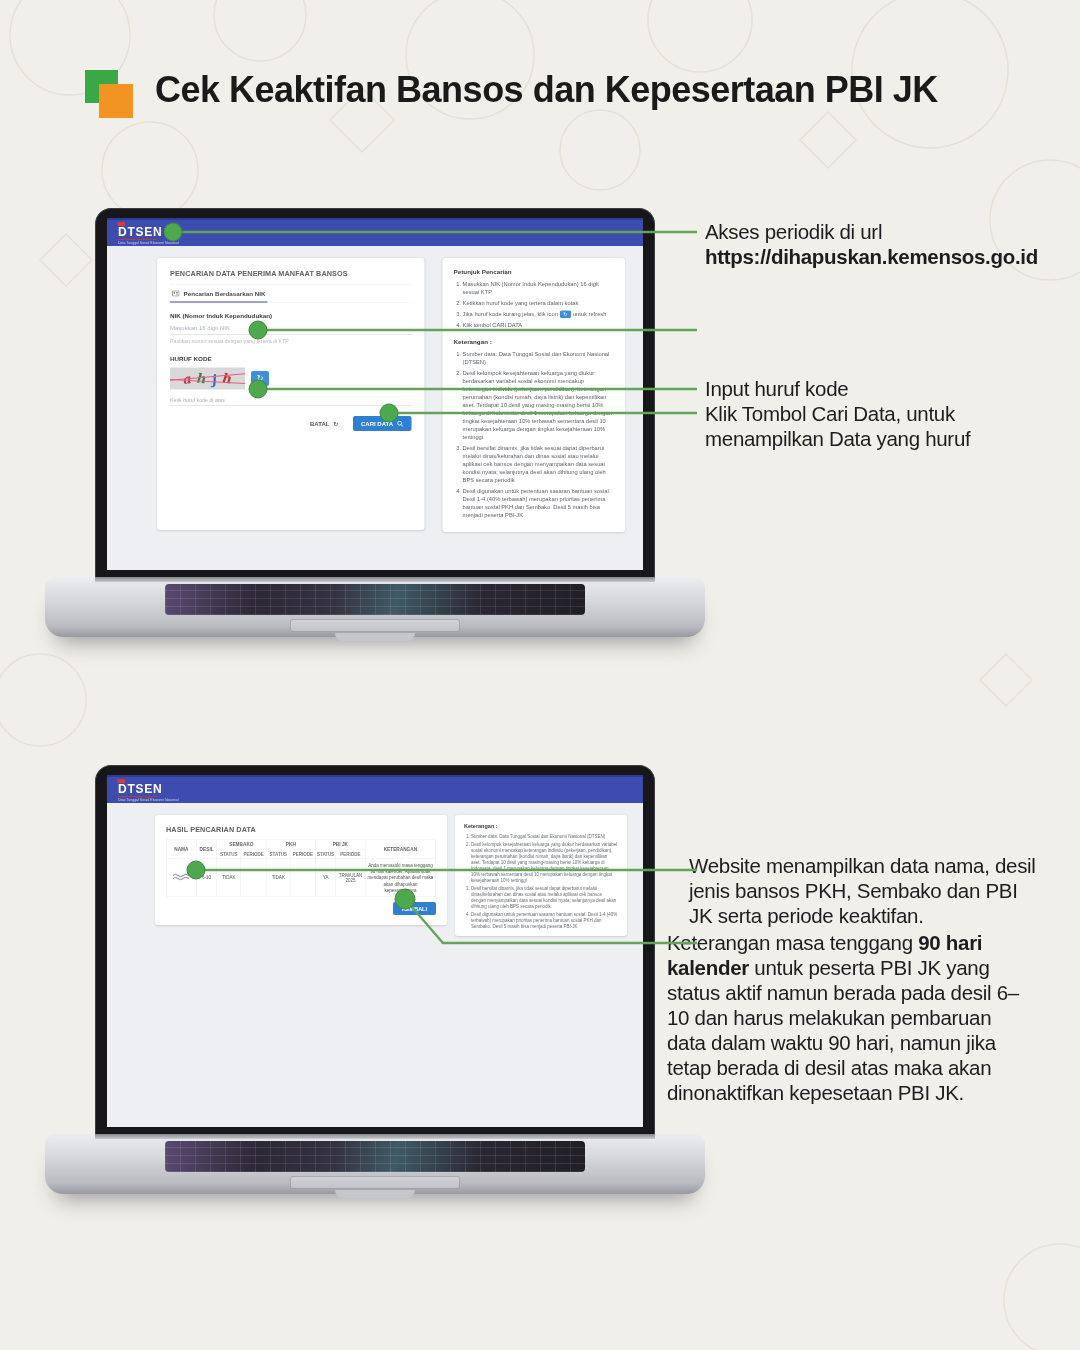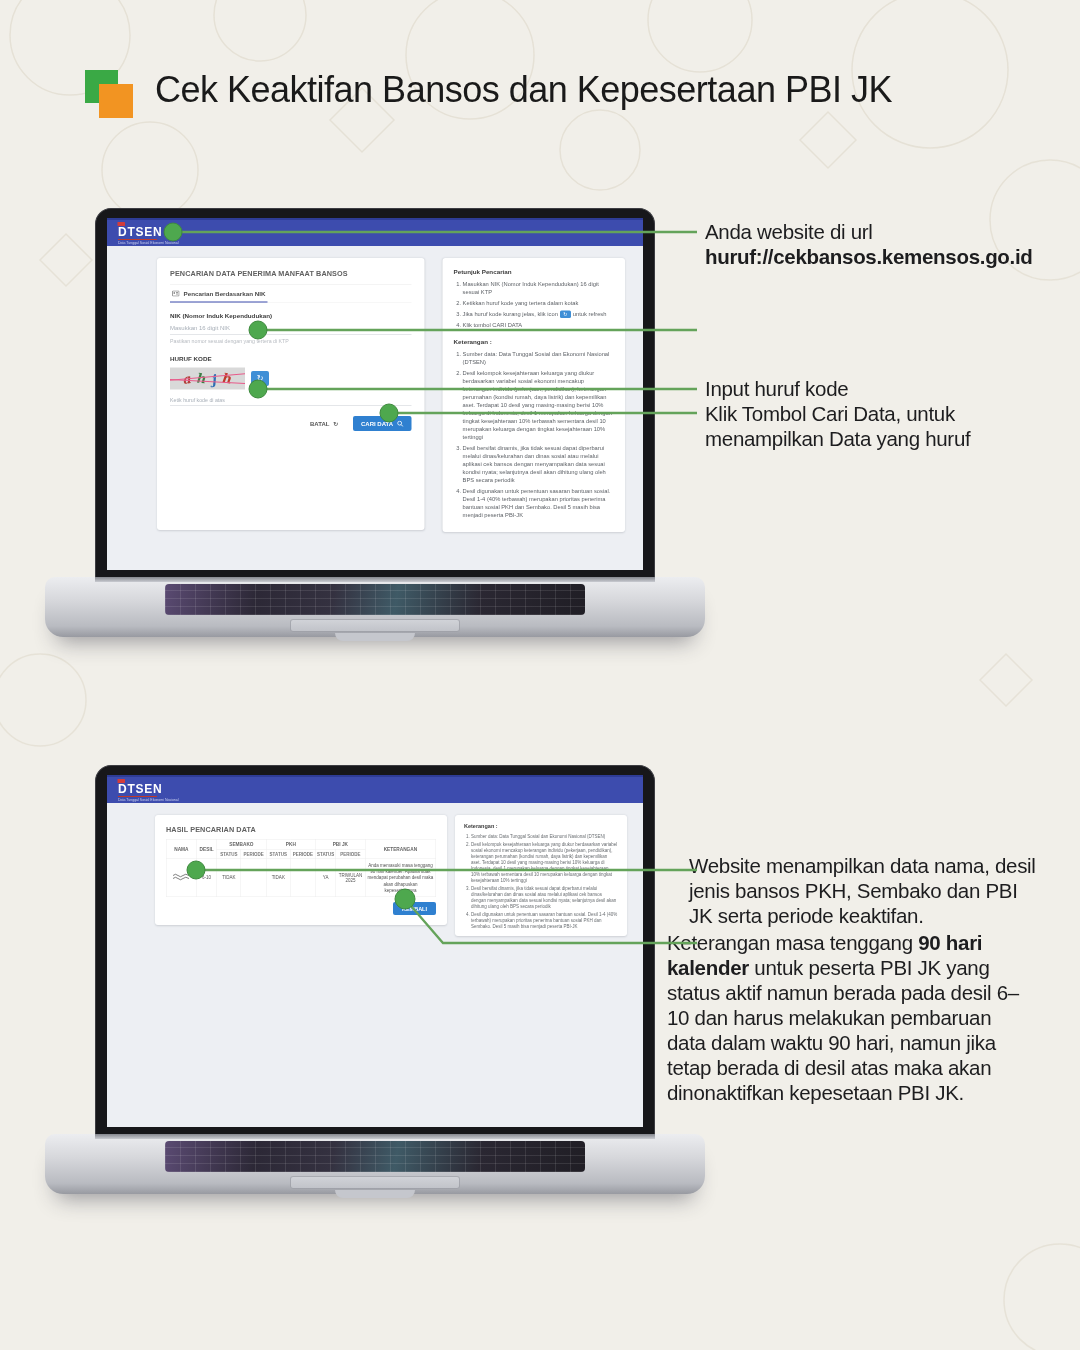--- a/index.html
+++ b/index.html
@@ -6,21 +6,21 @@
   .canvas{position:relative;width:1080px;height:1350px;background:#f1efe9;overflow:hidden;
           font-family:"Liberation Sans",sans-serif;color:#1d1d1f;}
   .bg-orn{position:absolute;inset:0;z-index:0;}
 
   
   .title-block{position:absolute;left:85px;top:60px;z-index:2;}
   .title-icon{position:relative;width:52px;height:52px;display:inline-block;vertical-align:top;margin-top:10px;}
   .ti-green{position:absolute;left:0;top:0;width:33px;height:33px;background:#3aa945;}
   .ti-orange{position:absolute;left:14px;top:14px;width:34px;height:34px;background:#f29422;}
   .title-text{position:absolute;left:70px;top:6px;width:920px;font-size:36px;line-height:47px;
-              font-weight:400;letter-spacing:-0.5px;color:#1a1a1a;}
+              font-weight:700;letter-spacing:-0.5px;color:#1a1a1a;}
 
   
   .laptop{position:absolute;width:660px;z-index:1;}
   .lid{margin-left:50px;width:560px;box-sizing:border-box;background:#17171a;border:1px solid #3d3d42;
        border-bottom:none;border-radius:16px 16px 0 0;padding:9px 11px 7px;}
   .screen{width:536px;height:352px;background:#ffffff;overflow:hidden;position:relative;}
   .screen-inner{width:1072px;height:704px;transform:scale(0.5);transform-origin:0 0;}
   .base{position:relative;width:660px;height:60px;border-radius:10px 10px 18px 18px;
         background:linear-gradient(180deg,#ecedf0 0%,#d6d7db 40%,#b9bbc1 82%,#989aa1 100%);
         box-shadow:0 16px 22px -12px rgba(40,40,55,.45);}
@@ -317,22 +317,22 @@
     </div>
     <div class="base">
       <div class="hinge"></div>
       <div class="keyboard"></div>
       <div class="trackpad"></div>
       <div class="notch"></div>
     </div>
   </div>
 
   <div class="note" style="left:705px;top:219px;width:360px;">
-    <div>Anda website di url</div>
-    <b>huruf://cekbansos.kemensos.go.id</b>
+    <div>Akses periodik di url</div>
+    <b>https://dihapuskan.kemensos.go.id</b>
   </div>
   <div class="note" style="left:705px;top:376px;width:340px;">Input huruf kode</div>
   <div class="note" style="left:705px;top:401px;width:345px;">Klik Tombol Cari Data, untuk menampilkan Data yang huruf</div>
   <div class="note" style="left:689px;top:853px;width:352px;">Website menampilkan data nama, desil jenis bansos PKH, Sembako dan PBI JK serta periode keaktifan.</div>
   <div class="note" style="left:667px;top:930px;width:356px;">
     <span>Keterangan masa tenggang </span><b>90 hari kalender</b><span> untuk peserta PBI JK yang status aktif namun berada pada desil 6–10 dan harus melakukan pembaruan data dalam waktu 90 hari, namun jika tetap berada di desil atas maka akan dinonaktifkan kepesetaan PBI JK.</span>
   </div>
 
   <svg class="overlay" width="1080" height="1350">
     <g stroke="#64a35a" stroke-width="2.3" fill="none">

